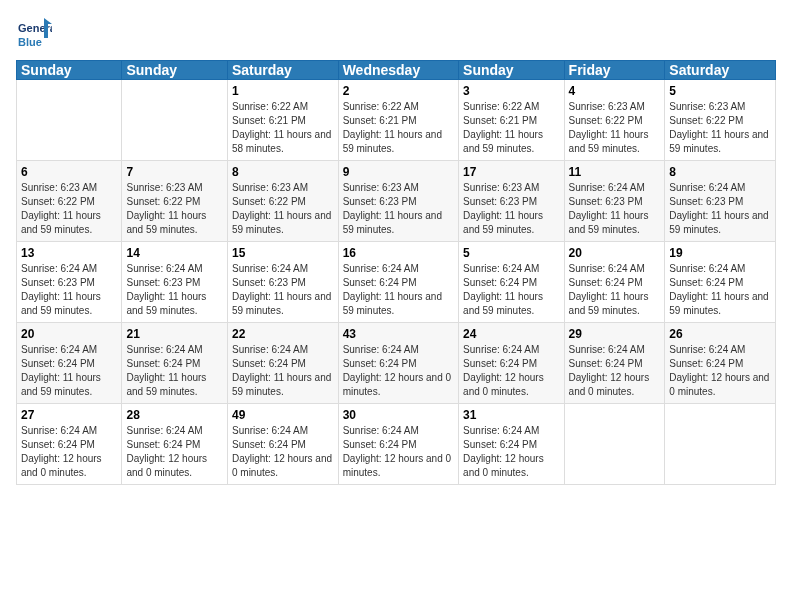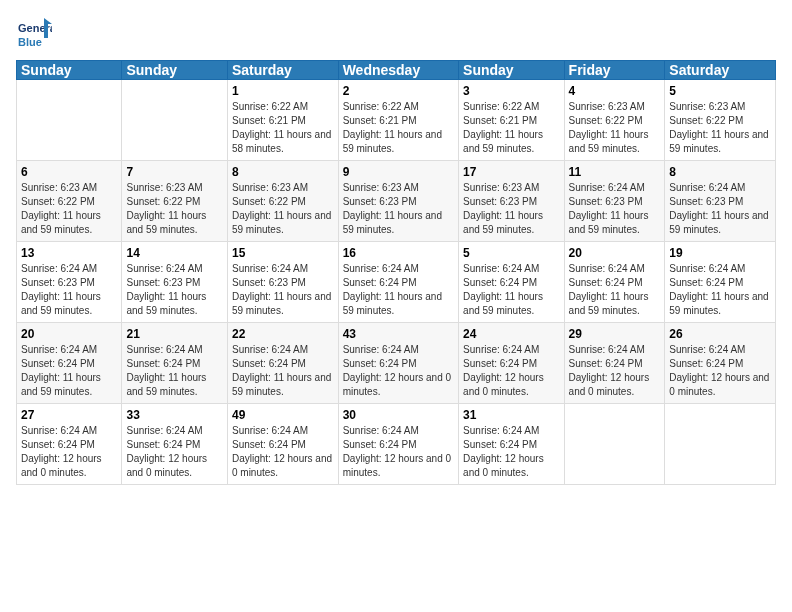--- a/index.html
+++ b/index.html
@@ -218,21 +218,21 @@
           <span class="day-num">26</span>
           <div class="day-info">Sunrise: 6:24 AM<br>Sunset: 6:24 PM<br>Daylight: 12 hours and 0 minutes.</div>
         </td>
       </tr>
       <tr>
         <td>
           <span class="day-num">27</span>
           <div class="day-info">Sunrise: 6:24 AM<br>Sunset: 6:24 PM<br>Daylight: 12 hours and 0 minutes.</div>
         </td>
         <td>
-          <span class="day-num">33</span>
+          <span class="day-num">28</span>
           <div class="day-info">Sunrise: 6:24 AM<br>Sunset: 6:24 PM<br>Daylight: 12 hours and 0 minutes.</div>
         </td>
         <td>
           <span class="day-num">49</span>
           <div class="day-info">Sunrise: 6:24 AM<br>Sunset: 6:24 PM<br>Daylight: 12 hours and 0 minutes.</div>
         </td>
         <td>
           <span class="day-num">30</span>
           <div class="day-info">Sunrise: 6:24 AM<br>Sunset: 6:24 PM<br>Daylight: 12 hours and 0 minutes.</div>
         </td>

